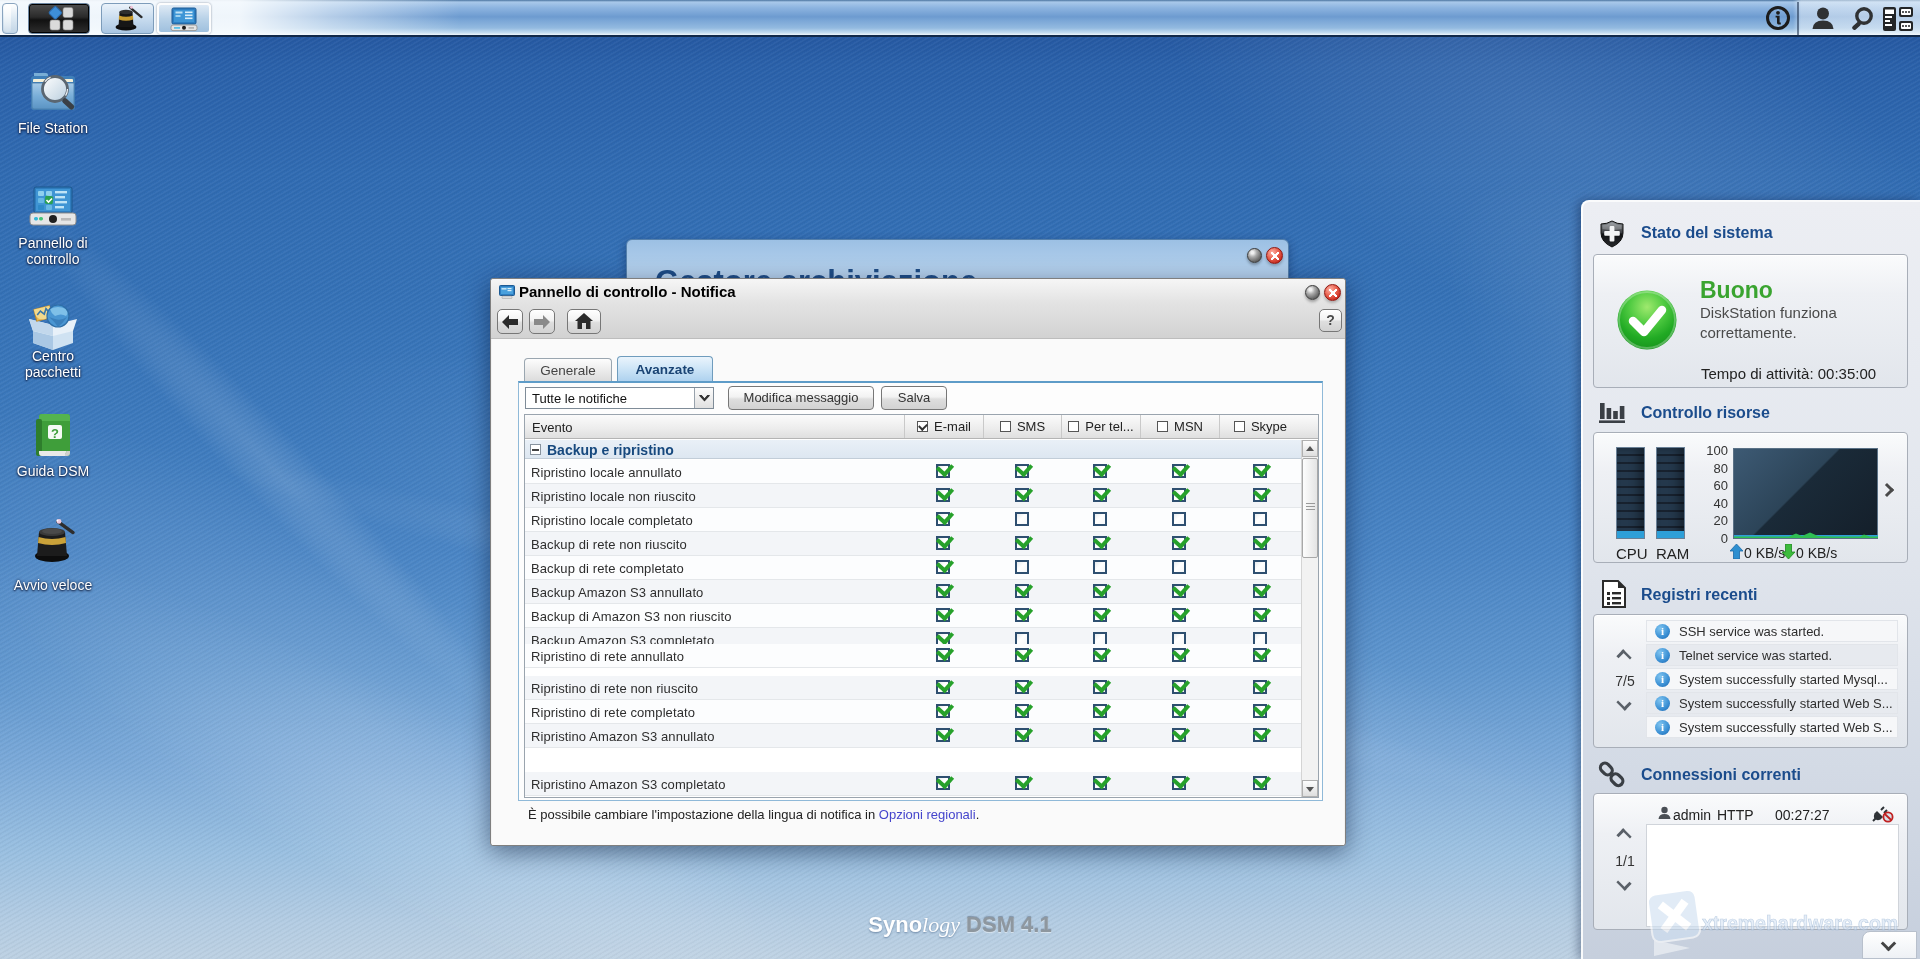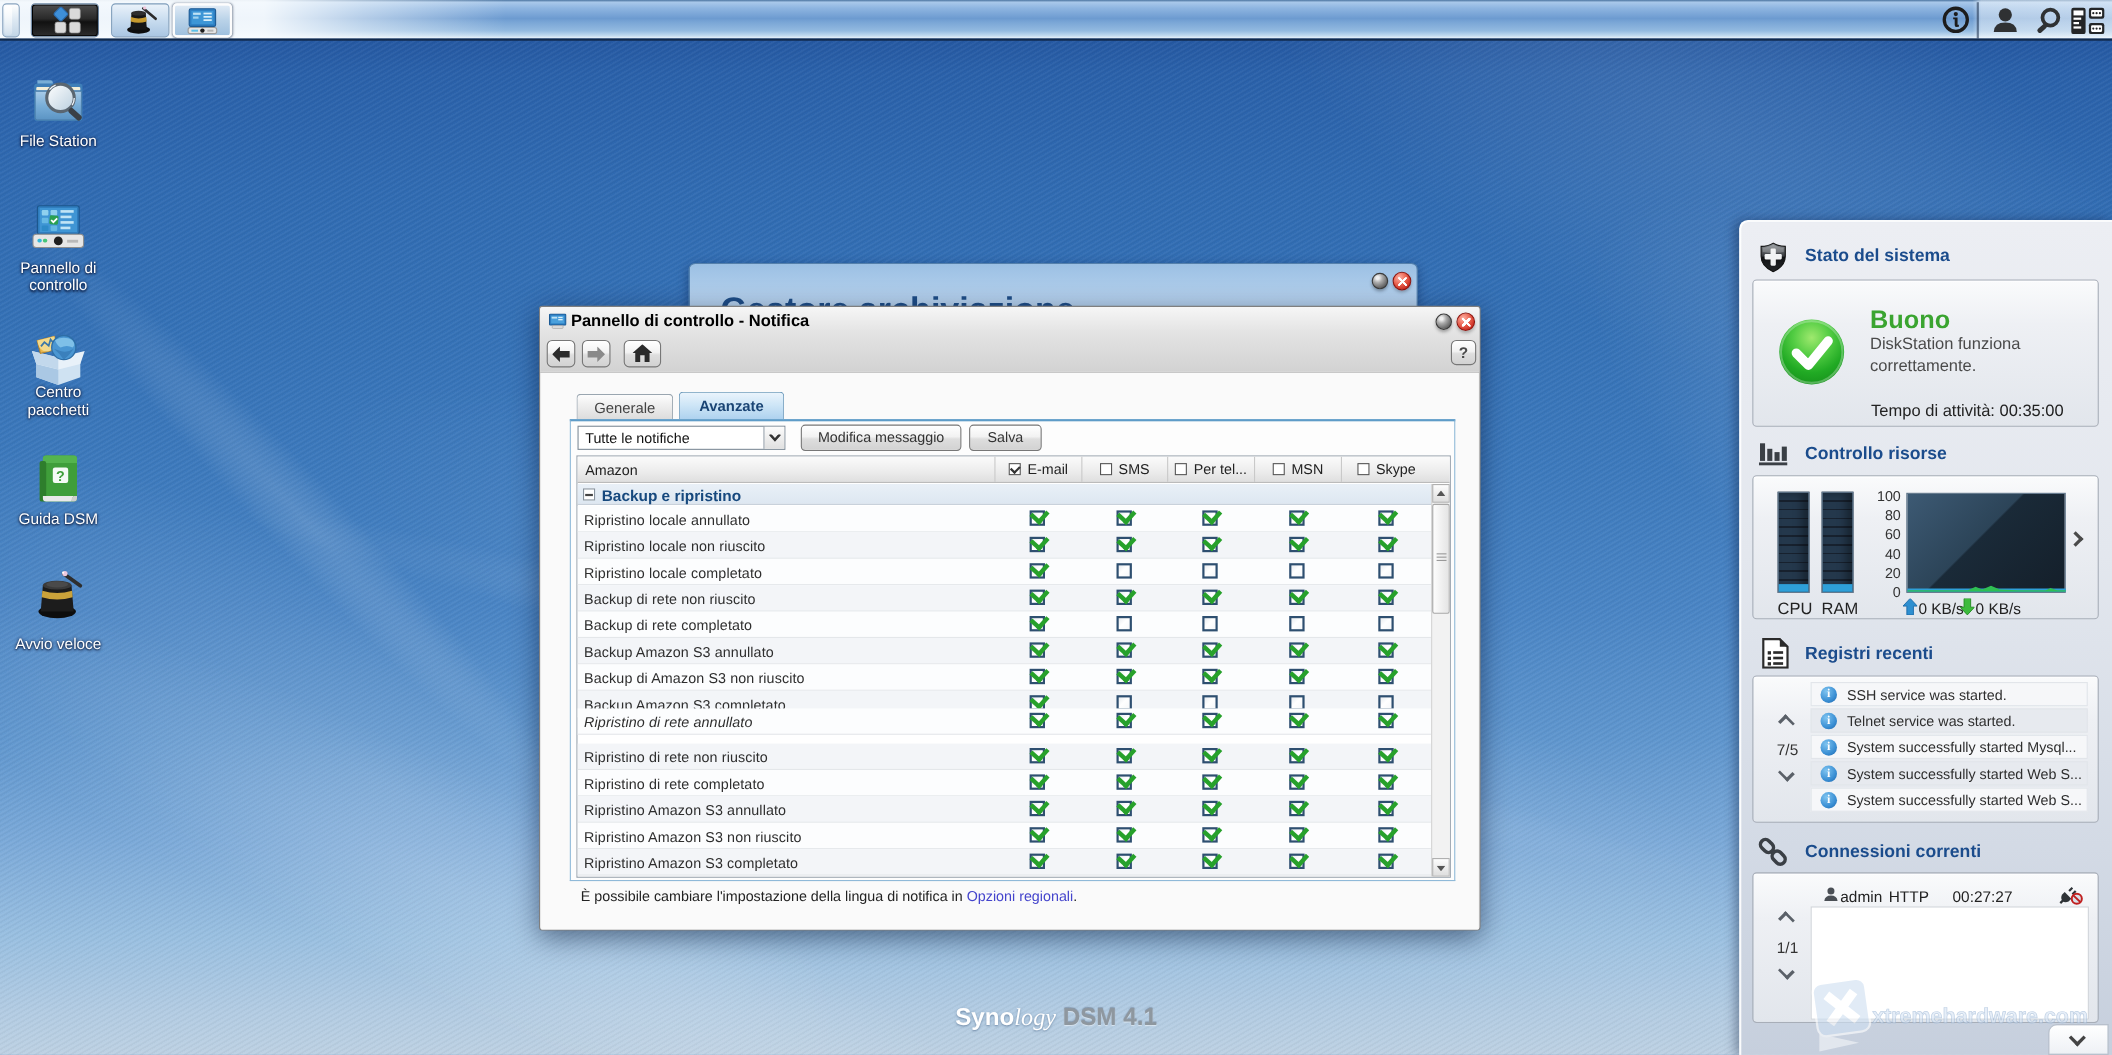--- a/index.html
+++ b/index.html
@@ -276,21 +276,21 @@
    </div>
  </div>
  <div class="wbtn" style="left:237px;top:107px;width:146px;height:24px;border-radius:4px;"></div>
  <div class="abs" style="left:237px;top:111px;width:146px;text-align:center;font-size:13px;color:#333;">Modifica messaggio</div>
  <div class="wbtn" style="left:390px;top:107px;width:66px;height:24px;border-radius:4px;"></div>
  <div class="abs" style="left:390px;top:111px;width:66px;text-align:center;font-size:13px;color:#333;">Salva</div>
 
  <div class="abs" style="left:33px;top:135px;width:795px;height:384px;border:1px solid #9aa4ae;background:#fff;overflow:hidden;">
 
    <div class="abs" style="left:0;top:0;width:793px;height:24px;background:linear-gradient(180deg,#fbfbfb,#ececec 60%,#dfdfdf);border-bottom:1px solid #b4b4b4;">
-     <div class="abs" style="left:7px;top:5px;font-size:13px;color:#222;">Amazon</div>
+     <div class="abs" style="left:7px;top:5px;font-size:13px;color:#222;">Evento</div>
      <div class="hcell" style="left:379px;width:79px;">
           <span class="hcb on"></span>
           <span>E-mail</span>
         </div>
      <div class="hcell" style="left:458px;width:78px;">
           <span class="hcb"></span>
           <span>SMS</span>
         </div>
      <div class="hcell" style="left:536px;width:79px;">
           <span class="hcb"></span>
@@ -367,21 +367,21 @@
         <span class="cb on" style="left:727.5px;"></span>
       </div>
    <div class="trow" style="top:213px;background:#f3f5f8;">
         <span class="tl">Backup Amazon S3 completato</span>
         <span class="cb on" style="left:411px;"></span>
         <span class="cb" style="left:489.5px;"></span>
         <span class="cb" style="left:568px;"></span>
         <span class="cb" style="left:647px;"></span>
         <span class="cb" style="left:727.5px;"></span>
       </div>
-   <div class="trow" style="top:229px;background:#fcfdfe;font-style:italic;">
+   <div class="trow" style="top:229px;background:#fcfdfe;">
         <span class="tl">Ripristino di rete annullato</span>
         <span class="cb on" style="left:411px;"></span>
         <span class="cb on" style="left:489.5px;"></span>
         <span class="cb on" style="left:568px;"></span>
         <span class="cb on" style="left:647px;"></span>
         <span class="cb on" style="left:727.5px;"></span>
       </div>
    <div class="trow" style="top:261px;background:#f3f5f8;">
         <span class="tl">Ripristino di rete non riuscito</span>
         <span class="cb on" style="left:411px;"></span>
@@ -393,28 +393,20 @@
    <div class="trow" style="top:285px;background:#fcfdfe;">
         <span class="tl">Ripristino di rete completato</span>
         <span class="cb on" style="left:411px;"></span>
         <span class="cb on" style="left:489.5px;"></span>
         <span class="cb on" style="left:568px;"></span>
         <span class="cb on" style="left:647px;"></span>
         <span class="cb on" style="left:727.5px;"></span>
       </div>
    <div class="trow" style="top:309px;background:#f3f5f8;">
         <span class="tl">Ripristino Amazon S3 annullato</span>
-        <span class="cb on" style="left:411px;"></span>
-        <span class="cb on" style="left:489.5px;"></span>
-        <span class="cb on" style="left:568px;"></span>
-        <span class="cb on" style="left:647px;"></span>
-        <span class="cb on" style="left:727.5px;"></span>
-      </div>
-   <div class="trow" style="top:333px;background:#fcfdfe;">
-        <span class="tl">Ripristino Amazon S3 non riuscito</span>
         <span class="cb on" style="left:411px;"></span>
         <span class="cb on" style="left:489.5px;"></span>
         <span class="cb on" style="left:568px;"></span>
         <span class="cb on" style="left:647px;"></span>
         <span class="cb on" style="left:727.5px;"></span>
       </div>
    <div class="trow" style="top:357px;background:#f3f5f8;">
         <span class="tl">Ripristino Amazon S3 completato</span>
         <span class="cb on" style="left:411px;"></span>
         <span class="cb on" style="left:489.5px;"></span>

